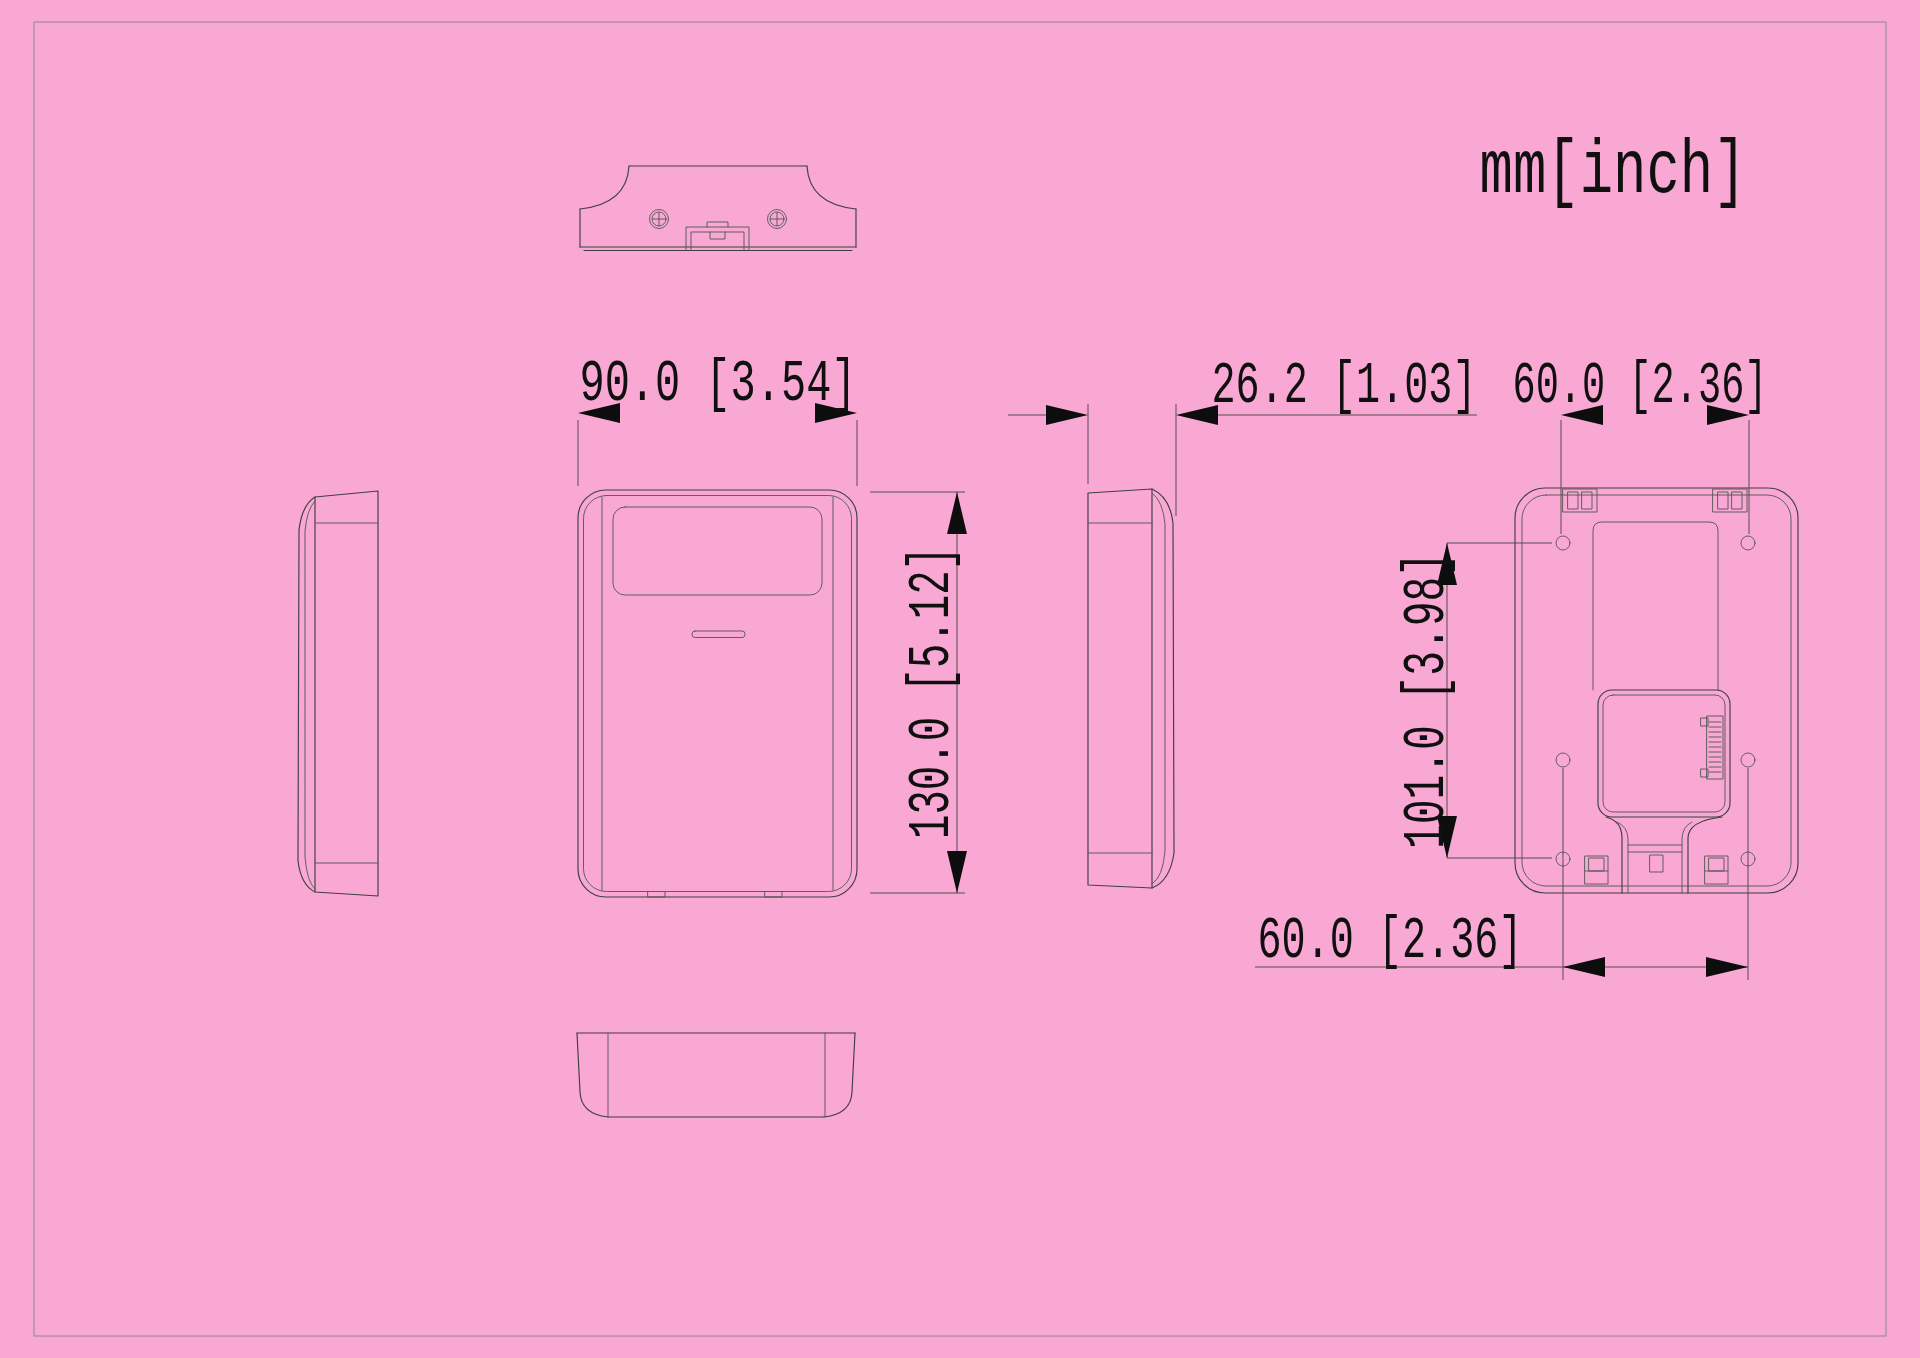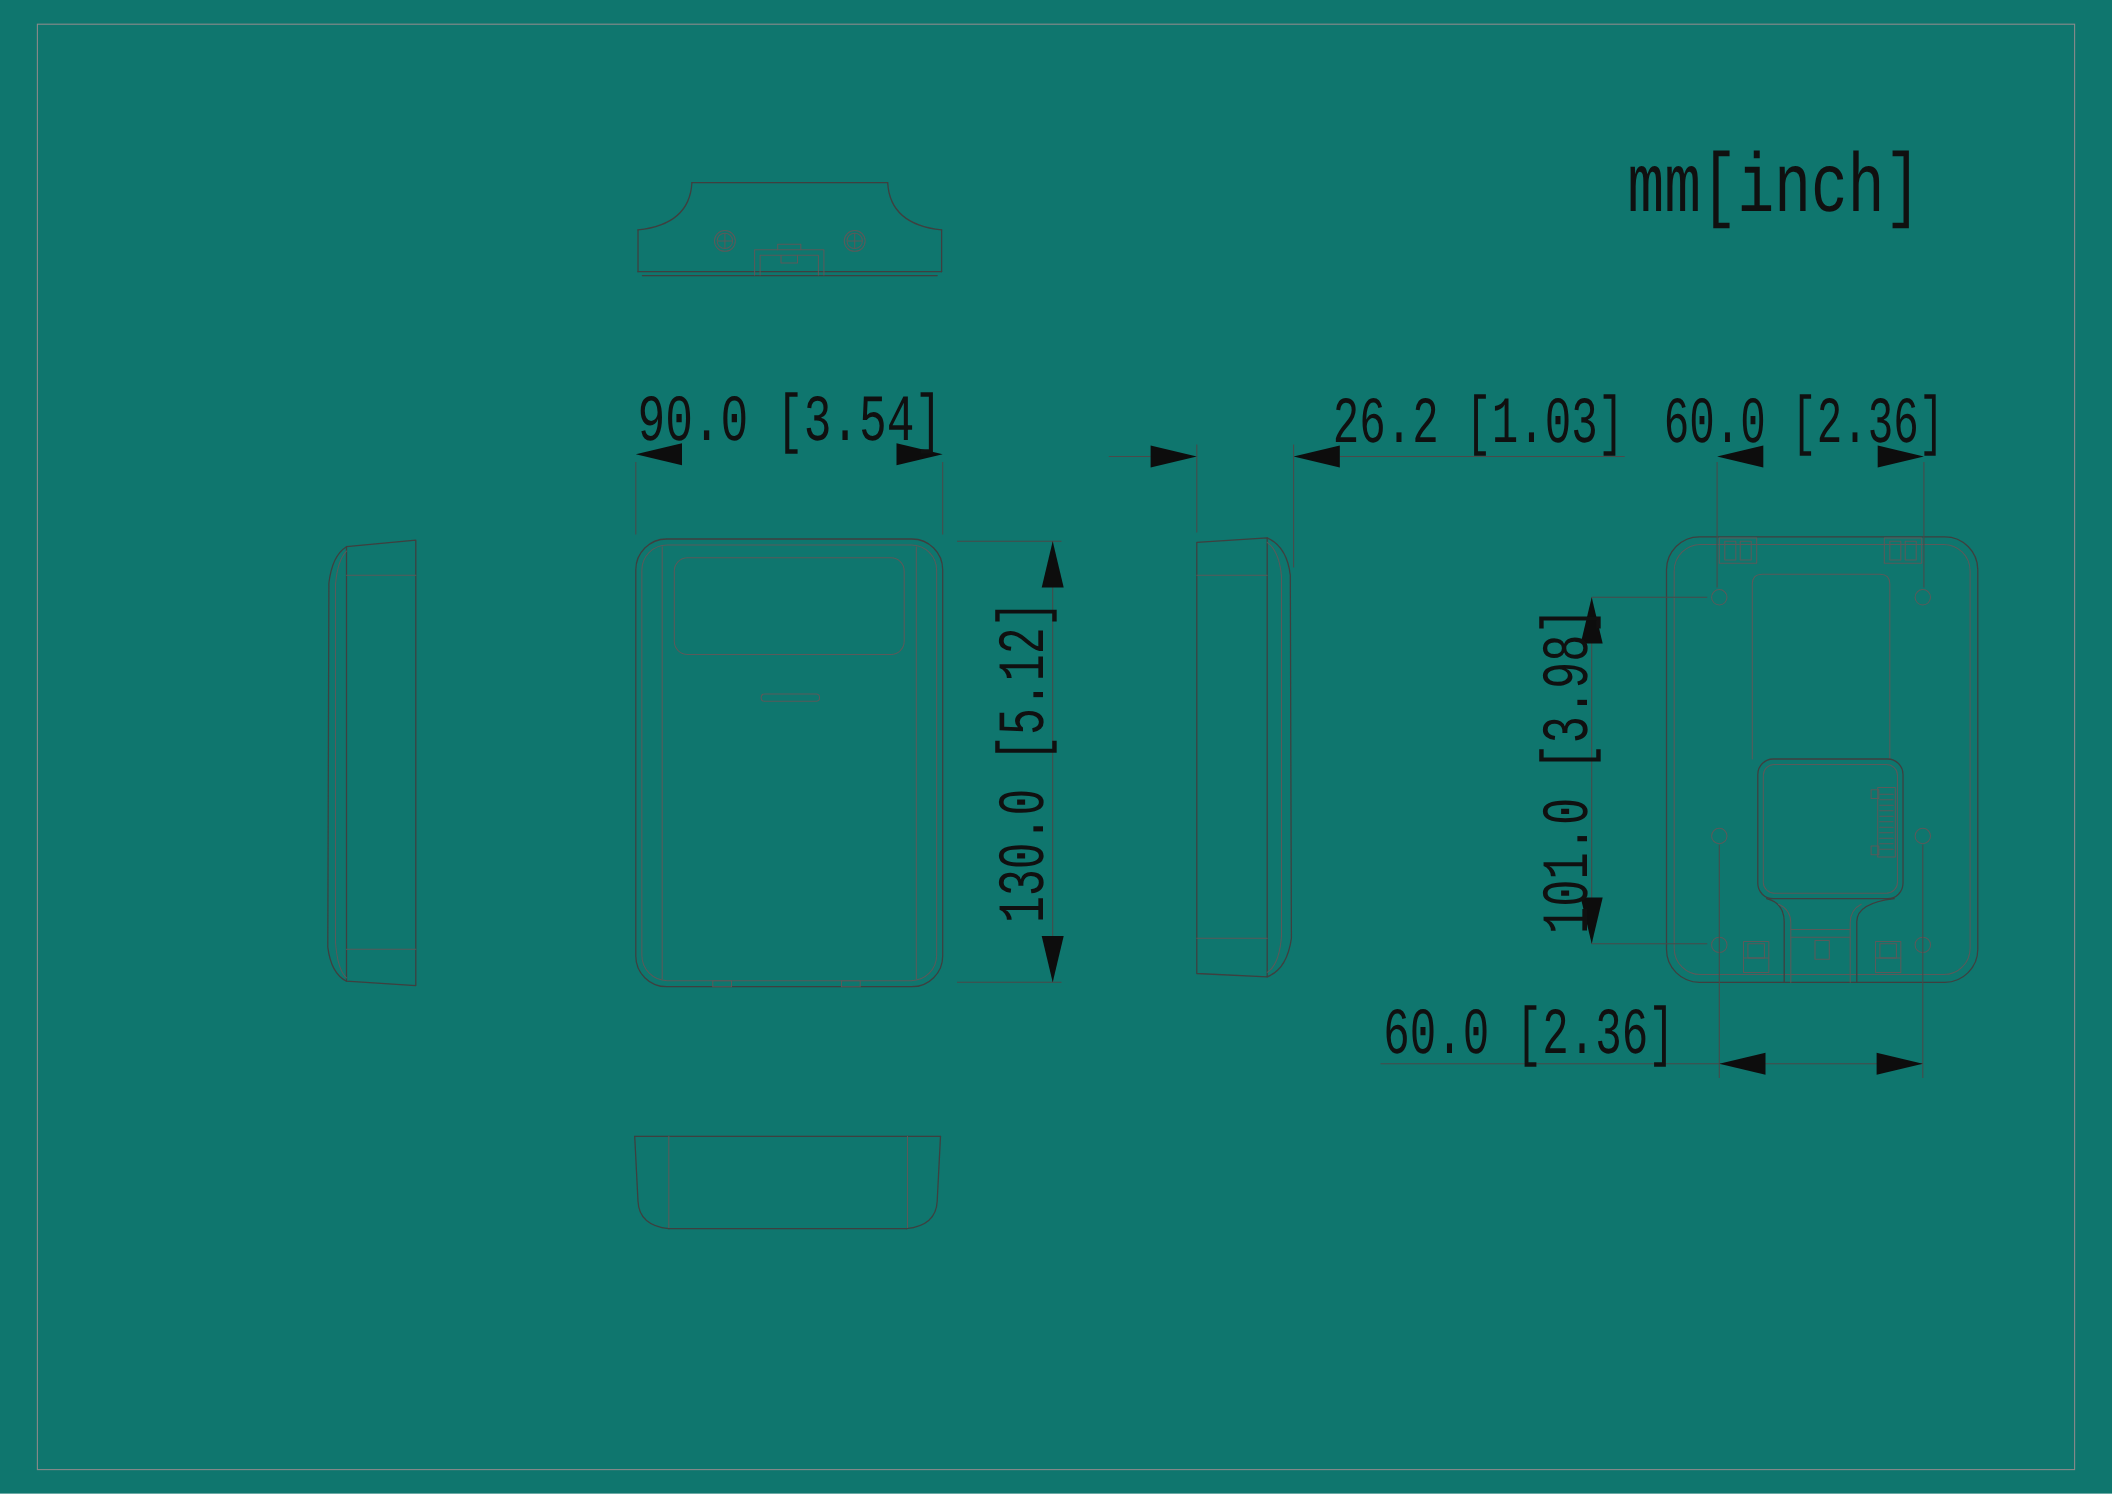--- a/index.html
+++ b/index.html
@@ -1,17 +1,17 @@
 <!DOCTYPE html>
 <html><head>
 <meta charset="utf-8">
 <style>
   html,body{margin:0;padding:0;background:#ffffff;}
   .page{
-    width:1920px;height:1358px;position:relative;background:#0f766e;
+    width:1920px;height:1358px;position:relative;background:#f9a8d4;
     font-family:"Liberation Mono","DejaVu Sans Mono",monospace;
   }
   svg{display:block;width:1920px;height:1358px;}
   .ln{fill:none;stroke:#3f3f3f;stroke-width:1.15;stroke-linecap:round;stroke-linejoin:round;}
   .ln2{fill:none;stroke:#5a5a5a;stroke-width:0.95;stroke-linecap:round;stroke-linejoin:round;}
   .dim{fill:none;stroke:#4a4a4a;stroke-width:0.95;stroke-linecap:butt;}
   .arr{fill:#0d0d0d;stroke:none;}
   .dimtext{font-family:"Liberation Mono","DejaVu Sans Mono",monospace;font-size:60px;fill:#101010;}
   .unitstext{font-family:"Liberation Mono","DejaVu Sans Mono",monospace;font-size:76px;fill:#101010;}
   .border{fill:none;stroke:#8a8a8a;stroke-width:1;}

